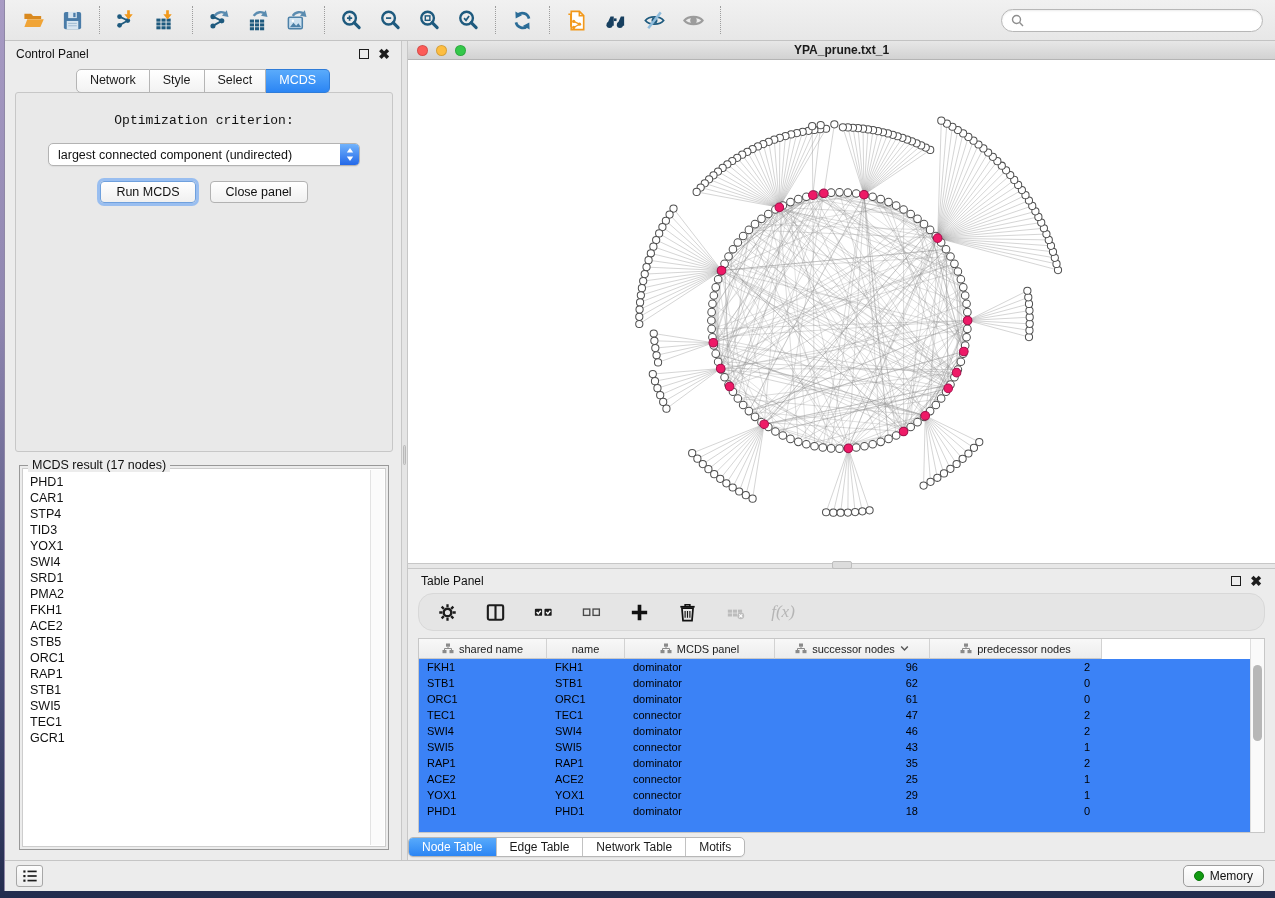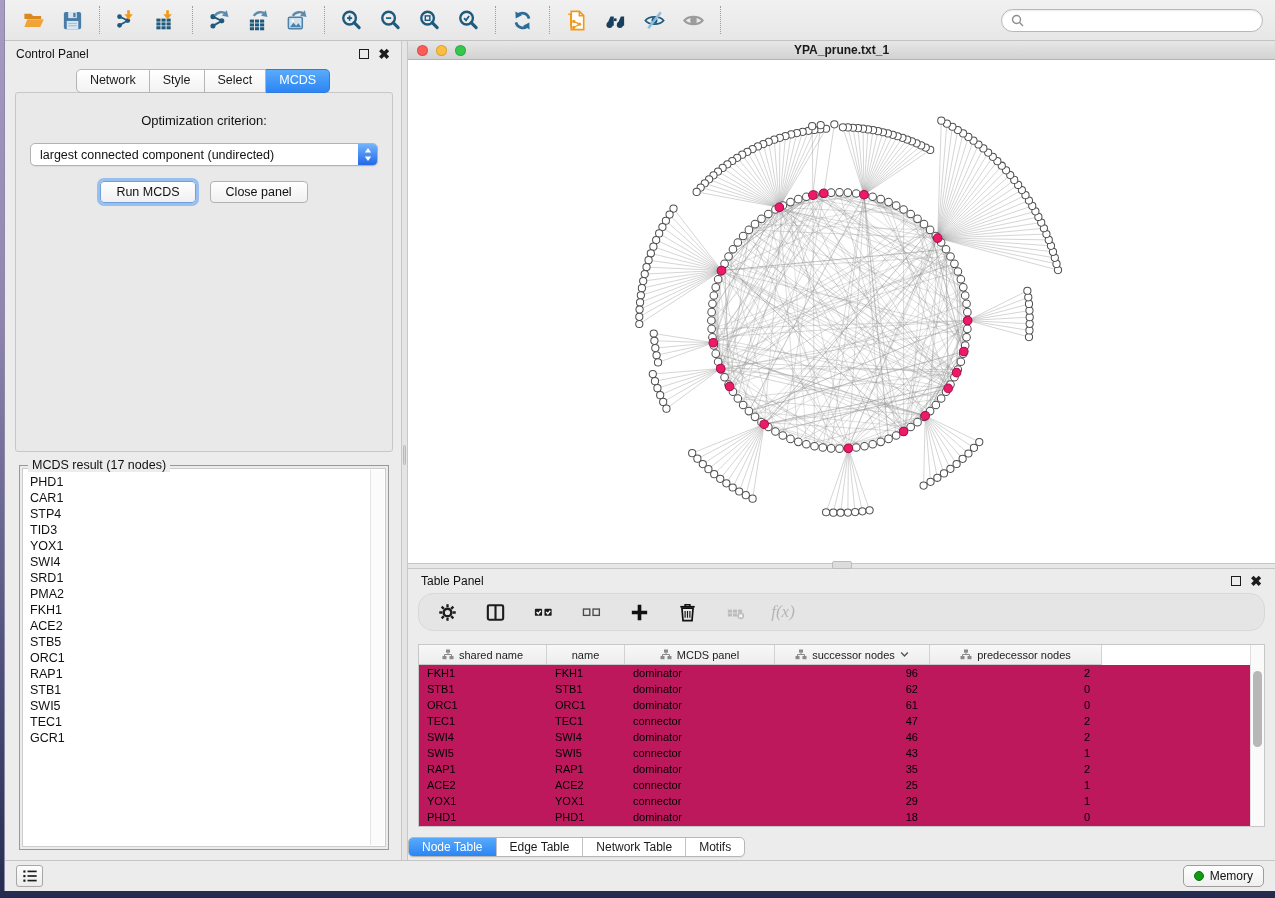--- a/index.html
+++ b/index.html
@@ -24,22 +24,22 @@
   .cp-header { height:26px; flex:0 0 26px; display:flex; align-items:center; padding:0 11px; font-size:12px; color:#111; }
   .win-btns { margin-left:auto; display:flex; align-items:center; gap:9px; }
   .float-glyph { width:10px; height:10px; border:1.7px solid #1c1c1c; display:inline-block; }
   .close-glyph { font-size:14px; font-weight:bold; color:#1c1c1c; line-height:10px; }
   .cp-tabs { display:flex; justify-content:center; flex:0 0 24px; margin-top:2px; z-index:2; }
   .cp-tab { font-size:12.5px; padding:3px 13px 4px; background:linear-gradient(#ffffff,#f2f2f2); border:1px solid #b5b5b5; border-left:none; color:#1b1b1b; cursor:pointer; }
   .cp-tab:first-child { border-left:1px solid #b5b5b5; border-radius:5px 0 0 5px; }
   .cp-tab:last-child { border-radius:0 5px 5px 0; }
   .cp-tab.active { background:linear-gradient(#5aabfb,#2b85f4); color:#fff; border-color:#2f7cd8; }
   .cp-body { margin:-1px 8px 0 10px; flex:0 0 360px; background:#e9e9e9; border:1px solid #c7c7c7; border-radius:3px; display:flex; flex-direction:column; align-items:center; padding-top:20px; }
-  .opt-label { font-size:13px; color:#111; margin-bottom:15px; }
-  .dropdown { width:348px; height:23px; background:#fff; border:1px solid #b3b3b3; border-radius:5px; display:flex; align-items:center; font-size:12.5px; padding-left:9px; color:#111; cursor:pointer; box-shadow:0 1px 1px rgba(0,0,0,.06);gap:31px; }
+  .opt-label { font-size:13px; color:#111; margin-bottom:15px;font-family:Liberation Mono, monospace; }
+  .dropdown { width:312px; height:23px; background:#fff; border:1px solid #b3b3b3; border-radius:5px; display:flex; align-items:center; font-size:12.5px; padding-left:9px; color:#111; cursor:pointer; box-shadow:0 1px 1px rgba(0,0,0,.06);gap:31px; }
   .dd-stepper { margin-left:auto; width:19px; height:21px; border-radius:0 4px 4px 0; background:linear-gradient(#71b3fc,#2368e8); display:flex; align-items:center; justify-content:center; }
   .btn-row { display:flex; gap:14px; margin-top:15px; }
   .mac-btn { height:22px; padding:0 15px; background:linear-gradient(#ffffff,#f0f0f0); border:1px solid #b2b2b2; border-radius:4px; font-size:12.5px; color:#111; display:flex; align-items:center; cursor:pointer; }
   .mac-btn.focused { box-shadow:0 0 0 3px rgba(110,168,245,.65); border-color:#6fa0dd; }
   .groupbox { flex:1; margin:13px 12px 10px 14px; border:1px solid #989898; position:relative; min-height:0; }
   .legend { position:absolute; top:-8px; left:8px; background:#ececec; padding:0 4px; font-size:12.5px; color:#111; z-index:1; }
   .listbox { position:absolute; inset:2px; background:#fff; border:1px solid #cdcdcd; padding:5px 0 0 7px; font-size:12.5px; line-height:16px; color:#111; overflow:hidden; }
   .list-scroll { position:absolute; top:1px; right:1px; bottom:1px; width:14px; background:#fbfbfb; border-left:1px solid #e3e3e3; }
 
   
@@ -57,21 +57,21 @@
   .net-title { margin:0 auto; font-size:12px; font-weight:bold; color:#1a1a1a; }
   .net-canvas { flex:1; position:relative; background:#fff; }
   .net-canvas svg { position:absolute; inset:0; width:100%; height:100%; }
 
   
   .table-panel { flex:1; display:flex; flex-direction:column; background:#ececec; min-height:0; }
   .tp-header { height:23px; flex:0 0 23px; display:flex; align-items:center; padding:0 13px; font-size:12px; color:#111; }
   .tp-toolbar { margin:1px 10px 7px; height:38px; flex:0 0 38px; background:#e5e5e5; border:1px solid #d8d8d8; border-radius:15px; display:flex; align-items:center; gap:20px; padding:0 14px; }
   .tp-btn { width:28px; height:28px; display:flex; align-items:center; justify-content:center; cursor:pointer; }
   .fx { font-family:"Liberation Serif",serif; font-style:italic; font-size:17px; color:#b5b5b5; }
-  .tp-table { margin:6px 10px; flex:1; background:#be185d; border:1px solid #c7c7c7; position:relative; overflow:hidden; }
+  .tp-table { margin:0 10px; flex:1; background:#3b82f6; border:1px solid #c7c7c7; position:relative; overflow:hidden; }
   .thead { display:flex; height:20px; font-size:11px; color:#1c1c1c; }
   .th { display:flex; align-items:center; justify-content:center; gap:5px; background:linear-gradient(#f8f8f8,#ededed); border-right:1px solid #d2d2d2; border-bottom:1px solid #c9c9c9; cursor:pointer; }
   .th-fill { flex:1; background:#fff; border-bottom:1px solid #fff; }
   .trow { display:flex; height:16px; font-size:11px; color:#000; align-items:center; cursor:default; }
   .td { padding:0 8px; white-space:nowrap; overflow:hidden; }
   .td.num { text-align:right; padding-right:12px; }
   .tscroll { position:absolute; top:0; right:0; bottom:0; width:14px; background:#fafafa; border-left:1px solid #dedede; }
   .tthumb { position:absolute; top:26px; left:2px; width:9px; height:76px; background:#b7b7b7; border-radius:5px; }
   .tp-tabs { height:27px; flex:0 0 27px; display:flex; align-items:center; }
   .seg { display:flex; border:1px solid #b7b7b7; border-radius:5px; overflow:hidden; background:#fff; height:20px; box-shadow:0 1px 1px rgba(0,0,0,.05); }

